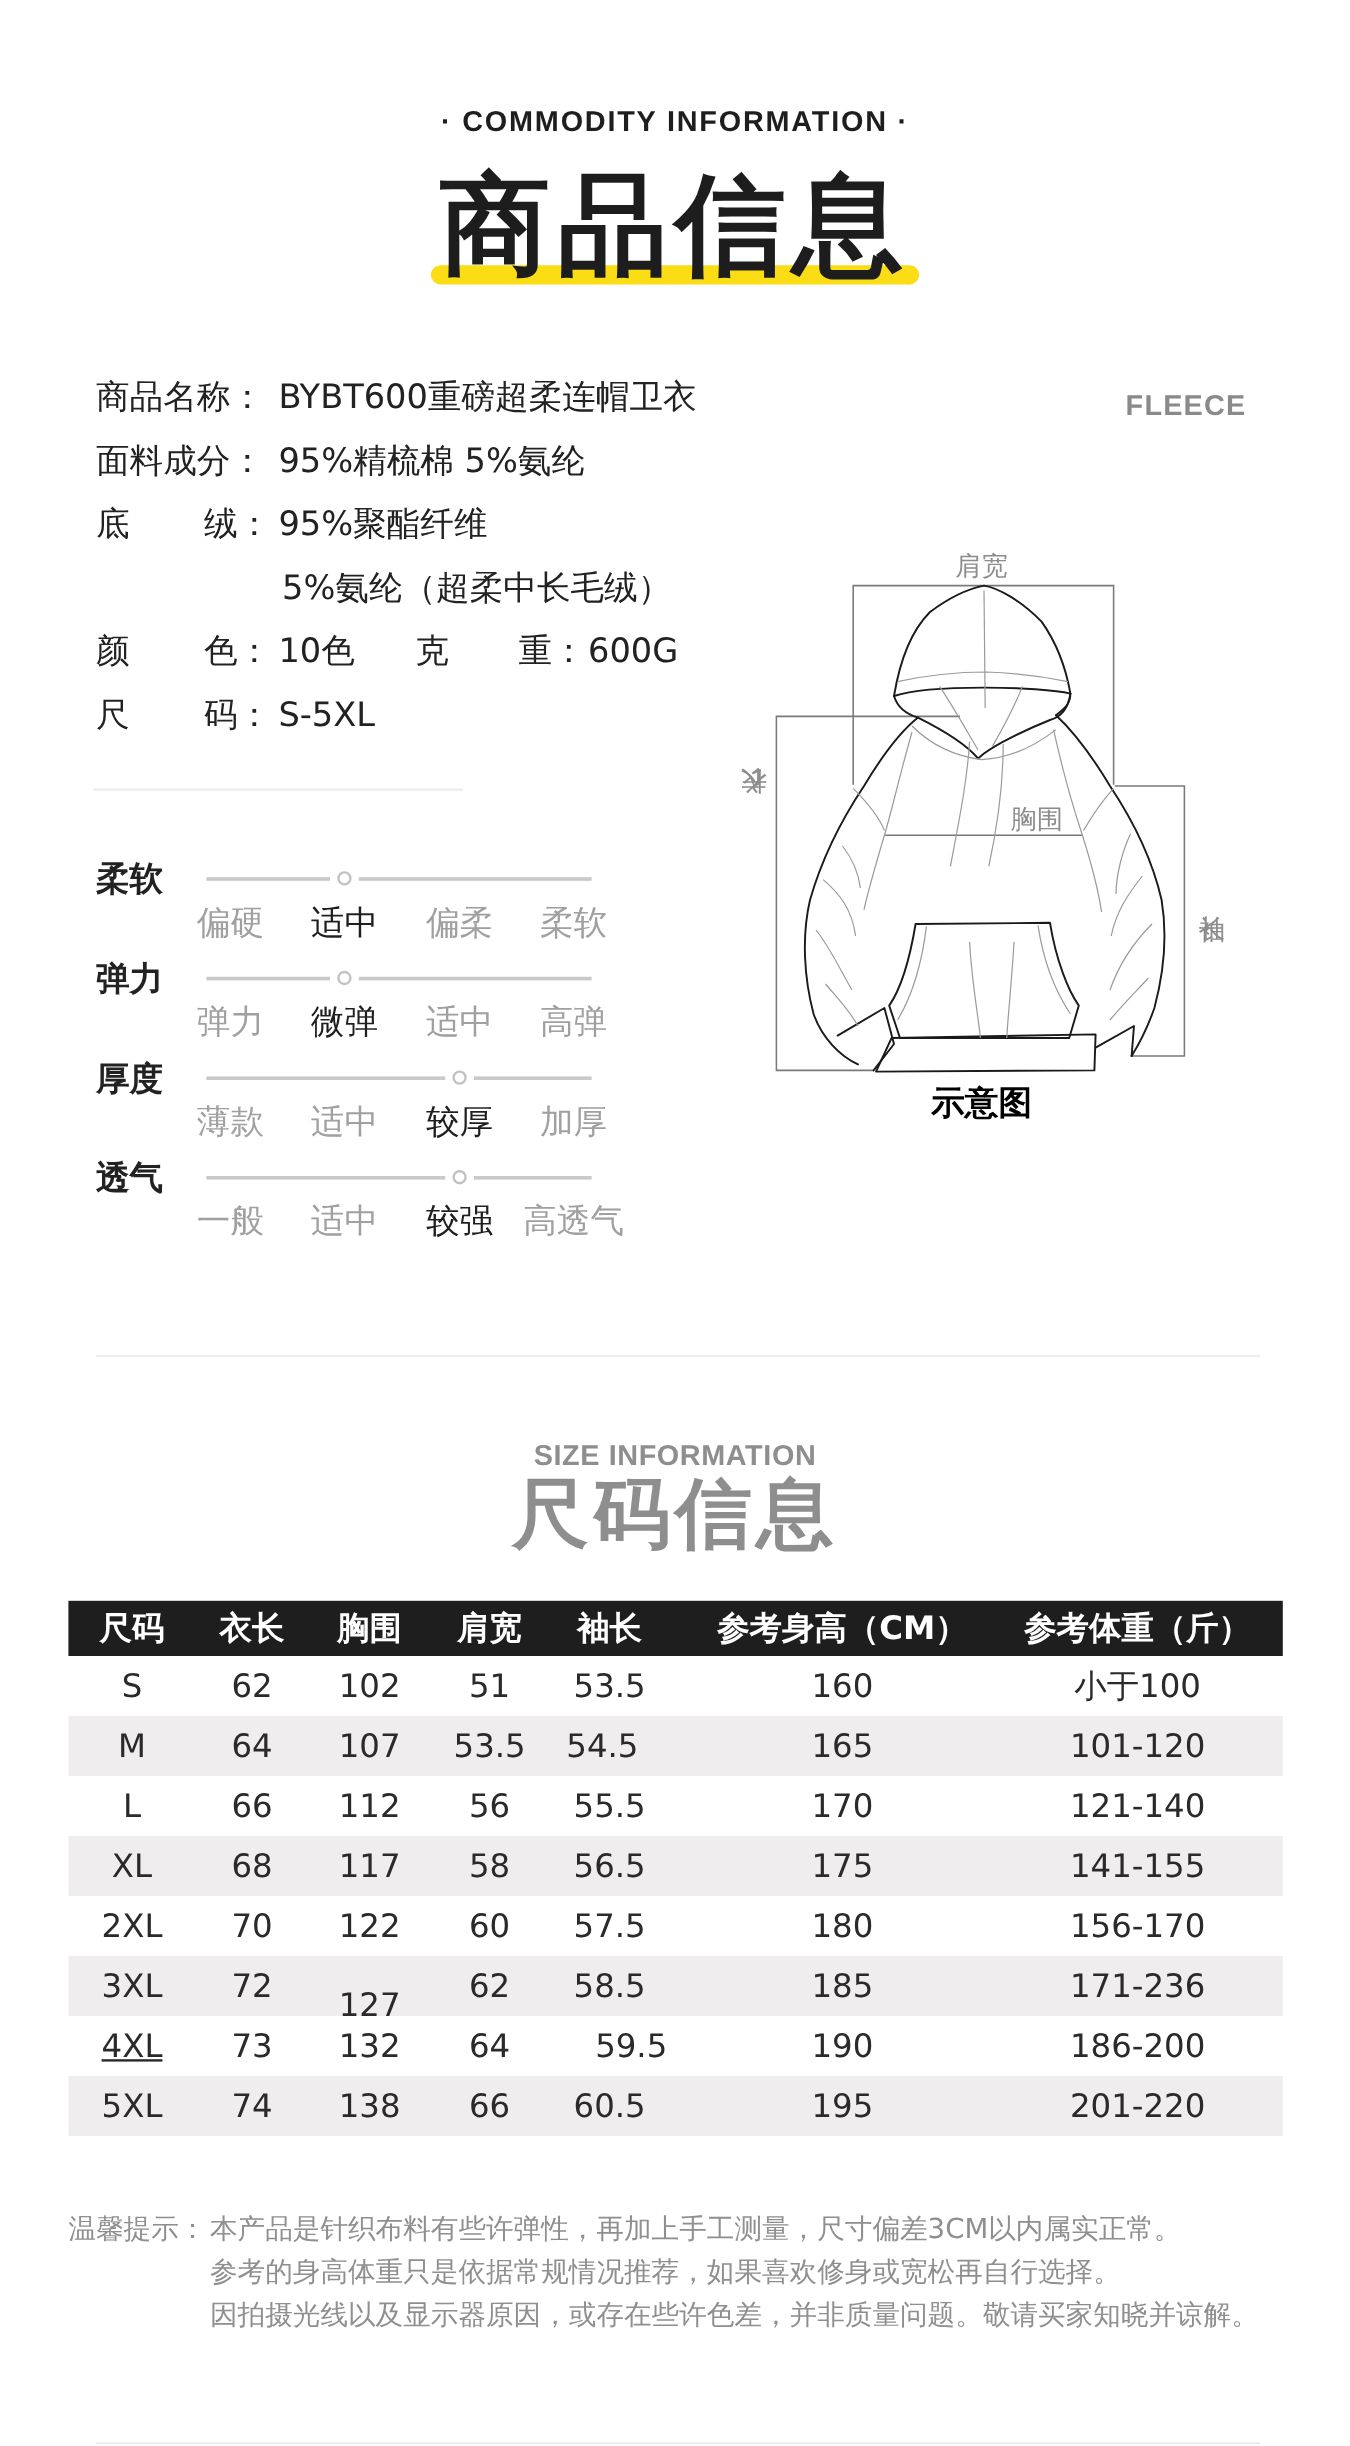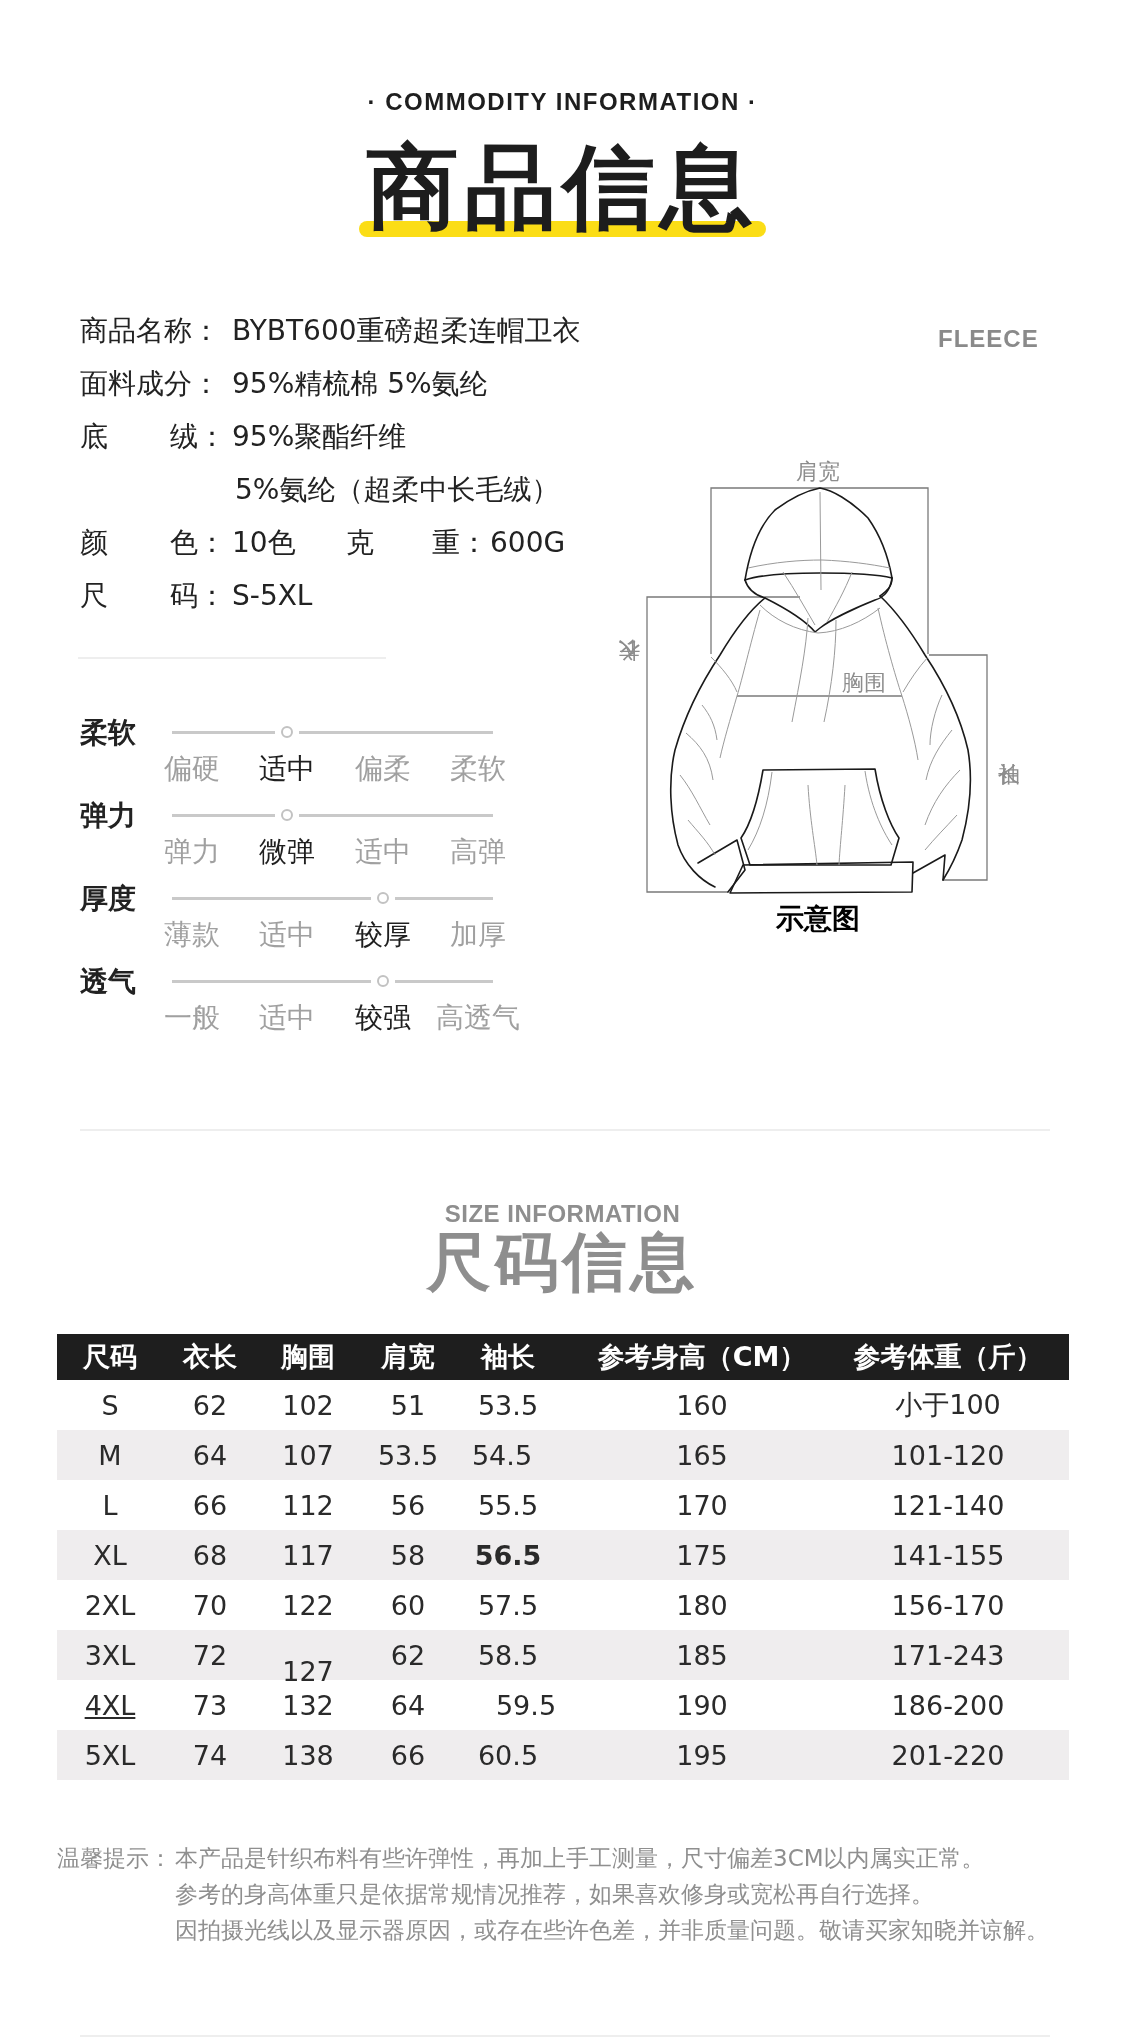--- a/index.html
+++ b/index.html
@@ -251,41 +251,41 @@
         <div class="t-cell" style="left: 301px; width: 100px;">56</div>
         <div class="t-cell" style="left: 401px; width: 100px;">55.5</div>
         <div class="t-cell" style="left: 535px; width: 220px;">170</div>
         <div class="t-cell" style="left: 781px; width: 220px;">121-140</div>
       </div>
       <div class="t-row alt">
         <div class="t-cell" style="left: 3px; width: 100px;">XL</div>
         <div class="t-cell" style="left: 103px; width: 100px;">68</div>
         <div class="t-cell" style="left: 201px; width: 100px;">117</div>
         <div class="t-cell" style="left: 301px; width: 100px;">58</div>
-        <div class="t-cell" style="left: 401px; width: 100px; font-weight: bold;">56.5</div>
+        <div class="t-cell" style="left: 401px; width: 100px;">56.5</div>
         <div class="t-cell" style="left: 535px; width: 220px;">175</div>
         <div class="t-cell" style="left: 781px; width: 220px;">141-155</div>
       </div>
       <div class="t-row">
         <div class="t-cell" style="left: 3px; width: 100px;">2XL</div>
         <div class="t-cell" style="left: 103px; width: 100px;">70</div>
         <div class="t-cell" style="left: 201px; width: 100px;">122</div>
         <div class="t-cell" style="left: 301px; width: 100px;">60</div>
         <div class="t-cell" style="left: 401px; width: 100px;">57.5</div>
         <div class="t-cell" style="left: 535px; width: 220px;">180</div>
         <div class="t-cell" style="left: 781px; width: 220px;">156-170</div>
       </div>
       <div class="t-row alt">
         <div class="t-cell" style="left: 3px; width: 100px;">3XL</div>
         <div class="t-cell" style="left: 103px; width: 100px;">72</div>
         <div class="t-cell" style="left: 201px; width: 100px; margin-top: 16px;">127</div>
         <div class="t-cell" style="left: 301px; width: 100px;">62</div>
         <div class="t-cell" style="left: 401px; width: 100px;">58.5</div>
         <div class="t-cell" style="left: 535px; width: 220px;">185</div>
-        <div class="t-cell" style="left: 781px; width: 220px;">171-243</div>
+        <div class="t-cell" style="left: 781px; width: 220px;">171-236</div>
       </div>
       <div class="t-row">
         <div class="t-cell" style="left: 3px; width: 100px; text-decoration: underline;">4XL</div>
         <div class="t-cell" style="left: 103px; width: 100px;">73</div>
         <div class="t-cell" style="left: 201px; width: 100px;">132</div>
         <div class="t-cell" style="left: 301px; width: 100px;">64</div>
         <div class="t-cell" style="left: 419px; width: 100px;">59.5</div>
         <div class="t-cell" style="left: 535px; width: 220px;">190</div>
         <div class="t-cell" style="left: 781px; width: 220px;">186-200</div>
       </div>

